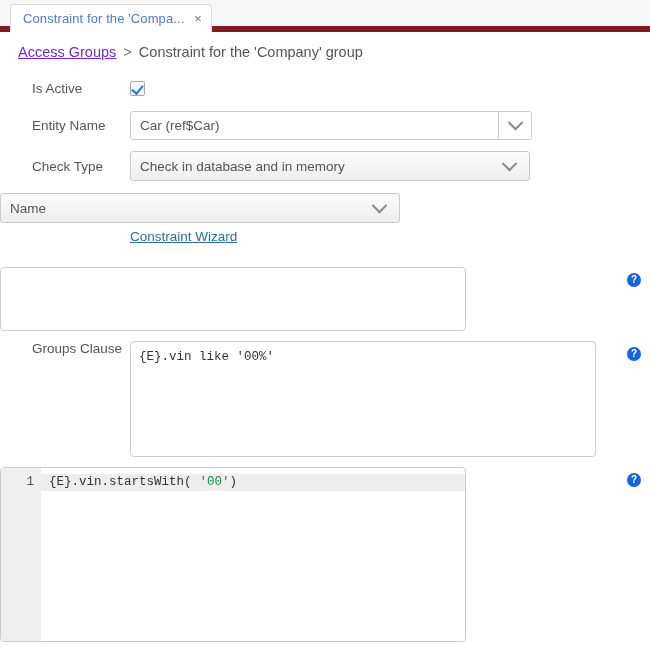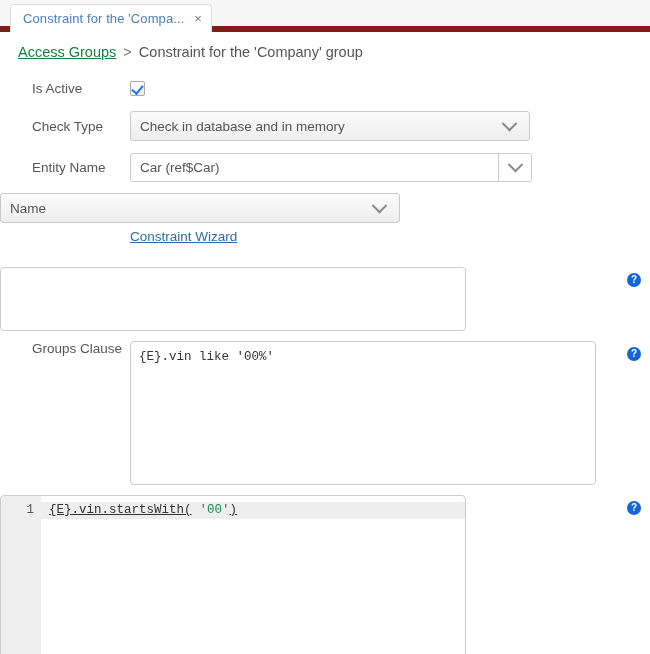--- a/index.html
+++ b/index.html
@@ -58,21 +58,21 @@
   
   .breadcrumb {
     position: absolute;
     left: 18px;
     top: 44px;
     font-size: 14.5px;
     color: #555555;
     white-space: nowrap;
   }
   .crumb-link {
-    color: #15803d;
+    color: #6d28d9;
     text-decoration: underline;
     cursor: pointer;
   }
   .crumb-sep {
     color: #777777;
     margin: 0 3px;
   }
   .crumb-current {
     color: #555555;
   }
@@ -207,21 +207,21 @@
     background: #ffffff;
     font-family: "Liberation Mono", monospace;
     font-size: 12.5px;
     color: #333333;
     padding: 7px 8px;
     line-height: 1.35;
     white-space: pre;
     overflow: hidden;
   }
   .ta-join { height: 64px; }
-  .ta-where { height: 144px; }
+  .ta-where { height: 116px; }
 
   .help {
     position: absolute;
     right: 9px;
     top: 4px;
     width: 14px;
     height: 14px;
     border-radius: 50%;
     background: #1565d8;
     color: #ffffff;
@@ -266,21 +266,21 @@
     background: #eeeeee;
     height: 17px;
     line-height: 17px;
     padding-left: 8px;
     font-family: "Liberation Mono", monospace;
     font-size: 12.5px;
     color: #333333;
     white-space: pre;
   }
   .tok-str { color: #1a8a4b; margin-left: 8px; }
-  .tok-plain { color: #333333; text-decoration: underline; }
+  .tok-plain { color: #333333; }
 
   .spacer-sm { height: 10px; }
 </style>
 </head>
 <body>
 
 <div class="tabstrip">
   <div class="tab">
     <span class="tab-label">Constraint for the 'Compa...</span>
     <span class="tab-close">×</span>
@@ -291,37 +291,37 @@
   <span class="crumb-link">Access Groups</span>
   <span class="crumb-sep">&gt;</span>
   <span class="crumb-current">Constraint for the 'Company' group</span>
 </div>
 
 <div class="form">
 
   <div class="row row-active">
     <div class="lbl">Is Active</div>
     <div class="chk"></div>
-  </div>
-
-  <div class="row row-select">
-    <div class="lbl">Check Type</div>
-    <div class="sel">
-      <span>Check in database and in memory</span>
-      <span class="chev"></span>
-    </div>
   </div>
 
   <div class="row row-entity">
     <div class="lbl">Entity Name</div>
     <div class="lookup">
       <div class="lookup-value">Car (ref$Car)</div>
       <div class="lookup-btn">
         <span class="chev"></span>
       </div>
+    </div>
+  </div>
+
+  <div class="row row-select">
+    <div class="lbl">Check Type</div>
+    <div class="sel">
+      <span>Check in database and in memory</span>
+      <span class="chev"></span>
     </div>
   </div>
 
   <div class="row row-select">
     <div class="sel">
       <span>Name</span>
       <span class="chev"></span>
     </div>
   </div>
 

